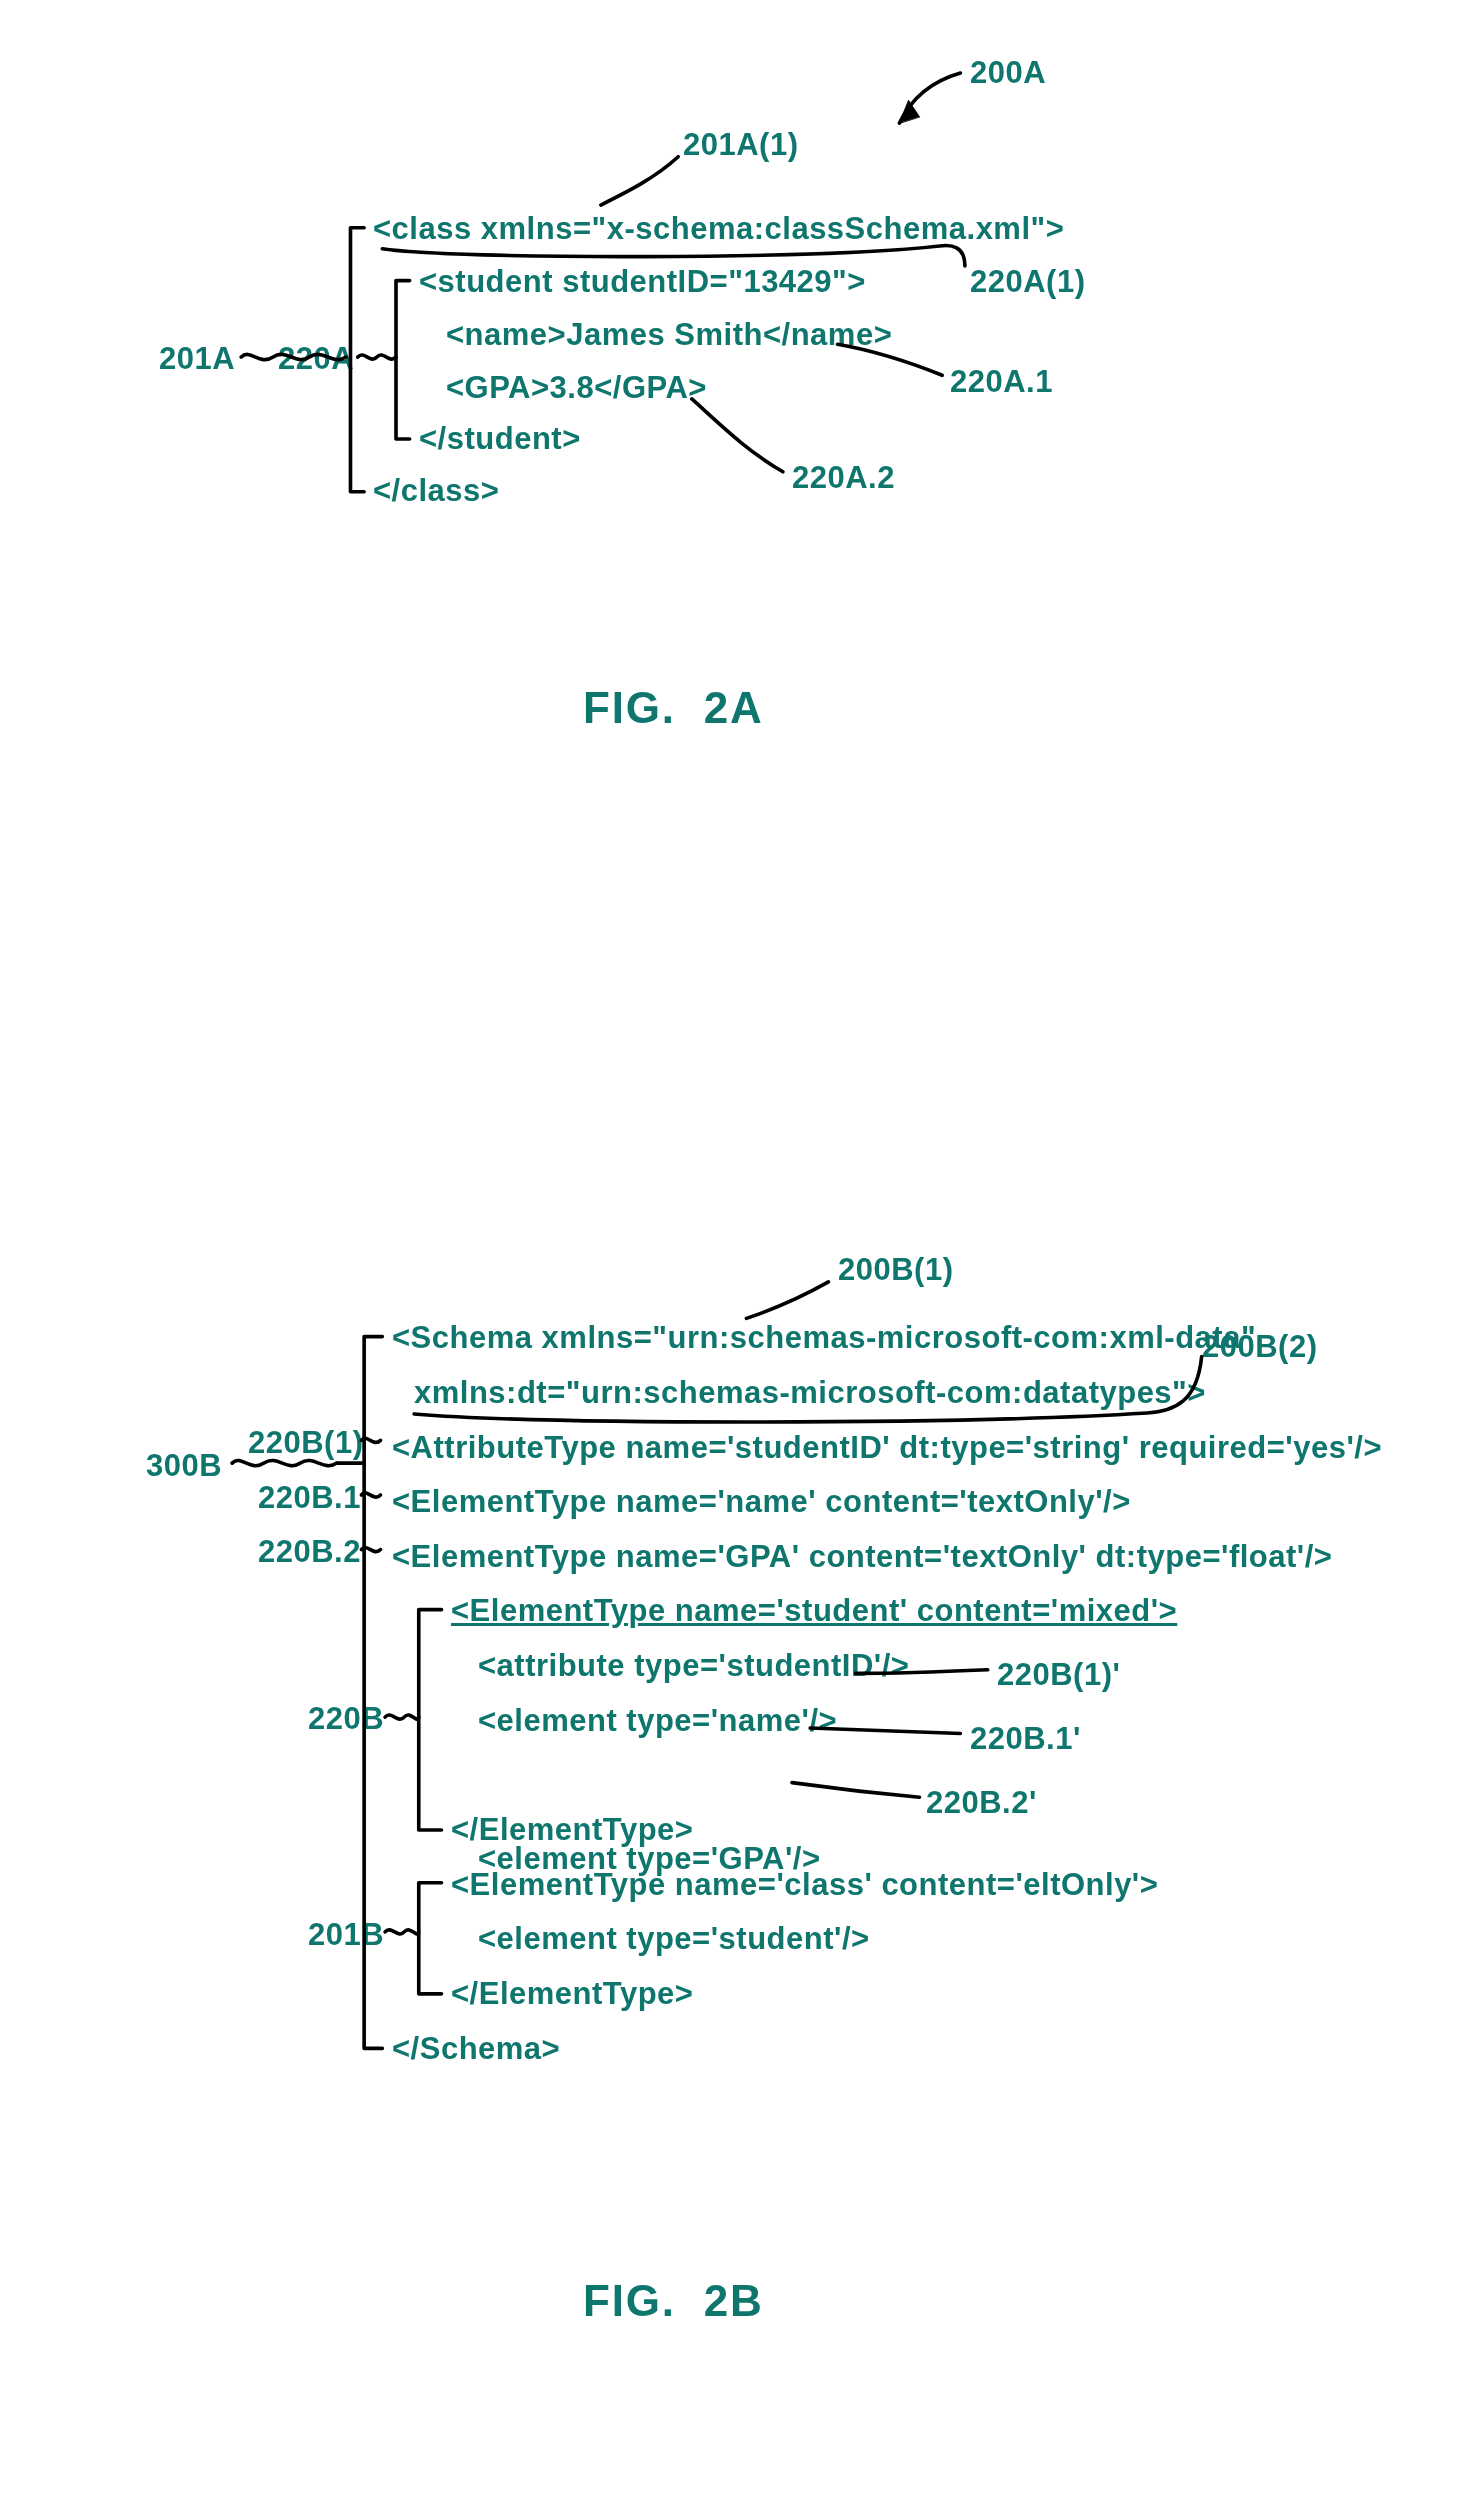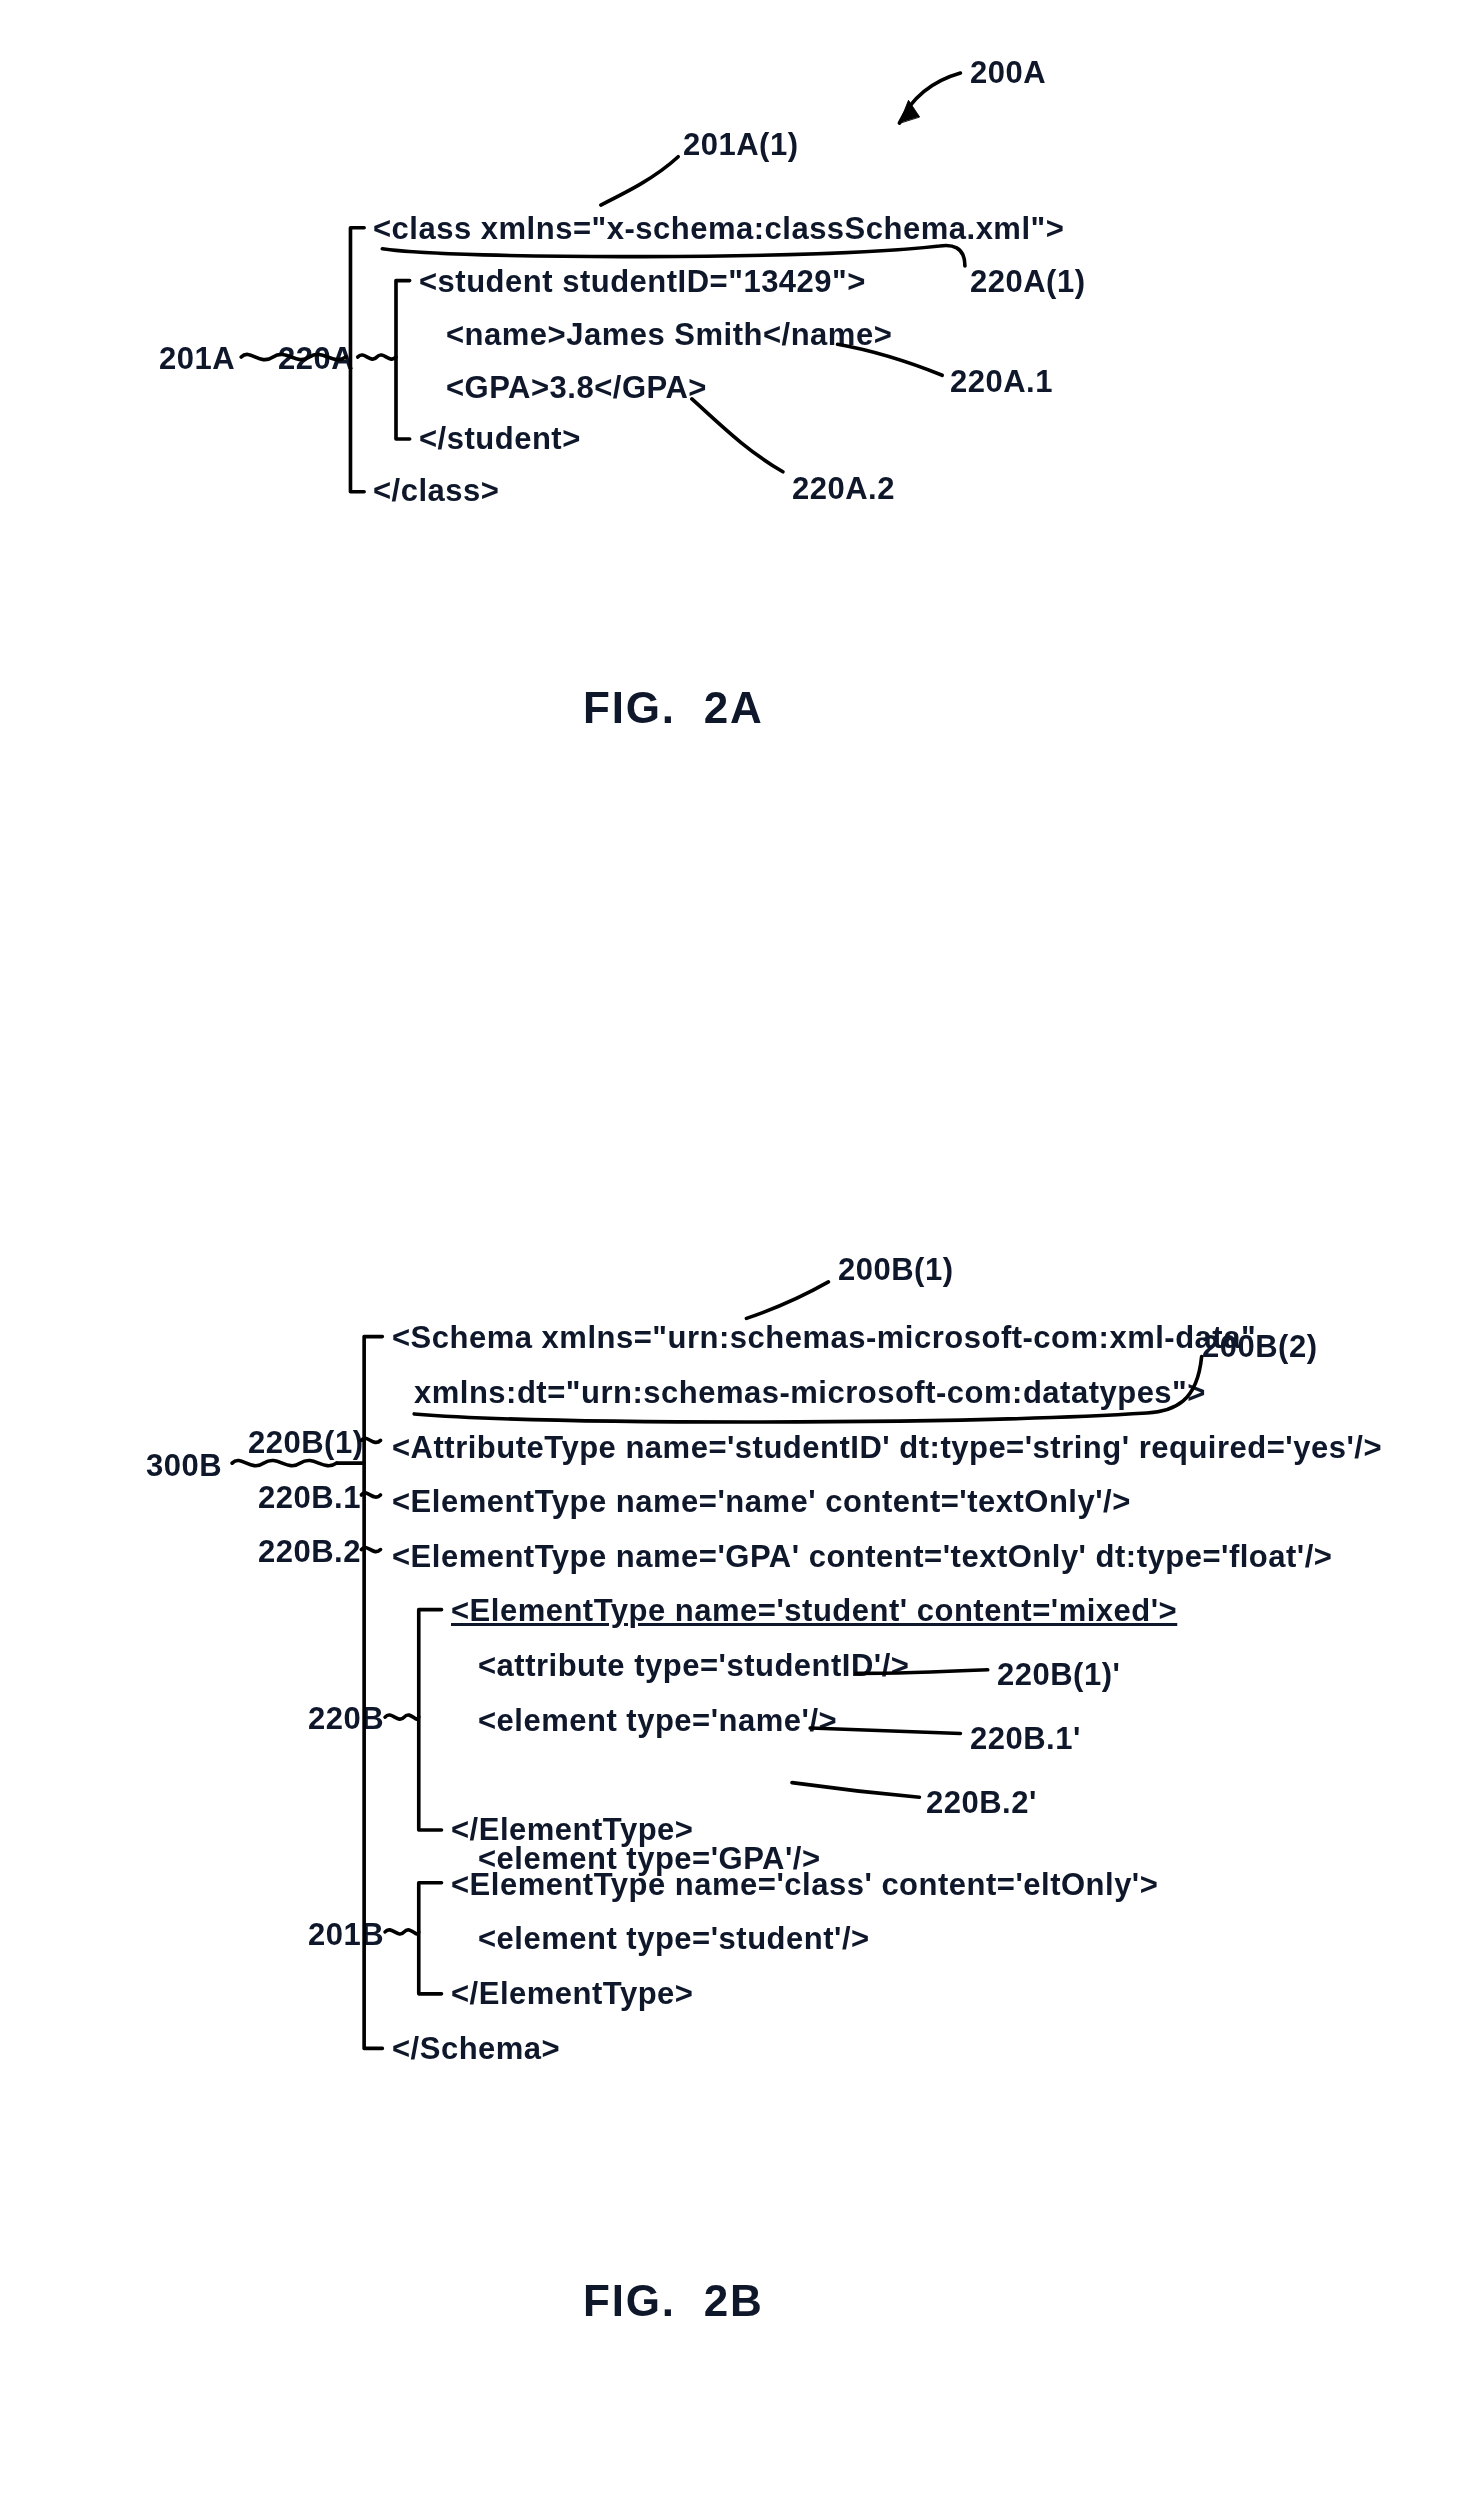--- a/index.html
+++ b/index.html
@@ -11,21 +11,21 @@
   .page {
     width: 1472px;
     height: 2512px;
     position: relative;
     background: #fff;
   }
   .txt {
     position: absolute;
     white-space: pre;
     font-weight: 700;
-    color: #0f172a;
+    color: #0f766e;
     font-size: 31px;
     letter-spacing: 0.5px;
   }
   .cap {
     font-size: 44px;
     font-weight: 700;
     letter-spacing: 1.8px;
   }
   svg.overlay {
     position: absolute;
@@ -60,21 +60,21 @@
   <div class="txt" style="left:446px; top:370px;">&lt;GPA&gt;3.8&lt;/GPA&gt;</div>
   <div class="txt" style="left:419px; top:421px;">&lt;/student&gt;</div>
   <div class="txt" style="left:373px; top:473px;">&lt;/class&gt;</div>
 
   <div class="txt" style="left:970px; top:55px;">200A</div>
   <div class="txt" style="left:683px;  top:127px;">201A(1)</div>
   <div class="txt" style="left:159px;  top:341px;">201A</div>
   <div class="txt" style="left:278px;  top:341px;">220A</div>
   <div class="txt" style="left:970px; top:264px;">220A(1)</div>
   <div class="txt" style="left:950px; top:364px;">220A.1</div>
-  <div class="txt" style="left:792px;  top:471px;text-align:right;">220A.2</div>
+  <div class="txt" style="left:792px;  top:460px;text-align:right;">220A.2</div>
 
   <div class="txt cap" style="left:583px; top:683px;">FIG.  2A</div>
 
   <div class="txt" style="left:392px; top:1320px;">&lt;Schema xmlns="urn:schemas-microsoft-com:xml-data"</div>
   <div class="txt" style="left:414px; top:1375px;">xmlns:dt="urn:schemas-microsoft-com:datatypes"&gt;</div>
   <div class="txt" style="left:392px; top:1484px;">&lt;ElementType name='name' content='textOnly'/&gt;</div>
   <div class="txt" style="left:392px; top:1430px;">&lt;AttributeType name='studentID' dt:type='string' required='yes'/&gt;</div>
   <div class="txt" style="left:392px; top:1539px;">&lt;ElementType name='GPA' content='textOnly' dt:type='float'/&gt;</div>
   <div class="txt" style="left:451px; top:1593px;text-decoration:underline;">&lt;ElementType name='student' content='mixed'&gt;</div>
   <div class="txt" style="left:478px; top:1648px;">&lt;attribute type='studentID'/&gt;</div>

